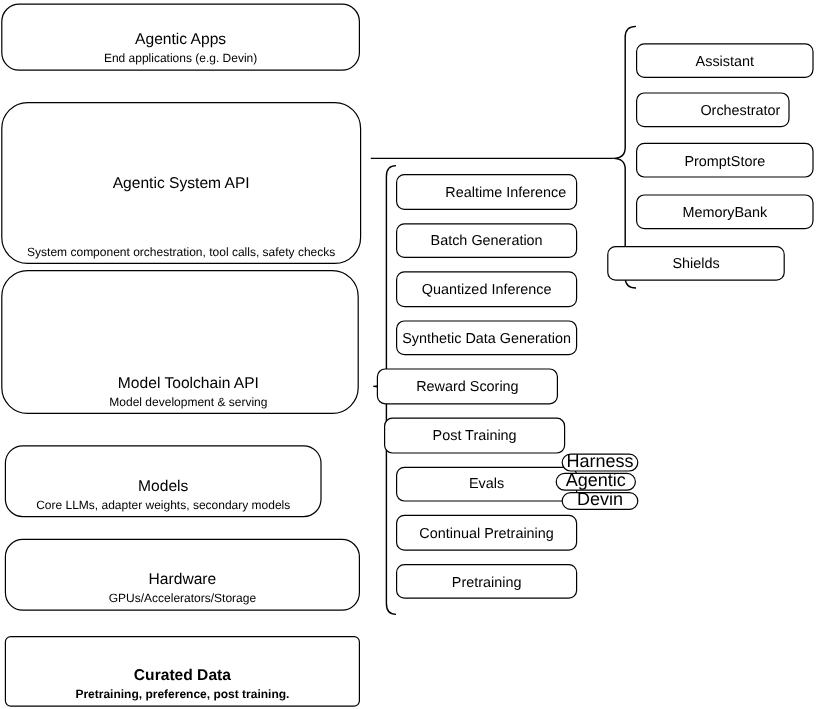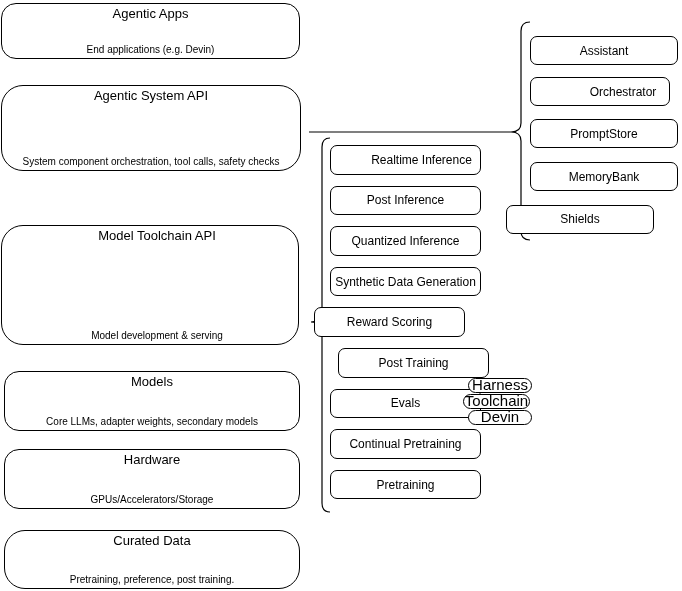--- a/index.html
+++ b/index.html
@@ -23,21 +23,21 @@
     pointer-events: none;
   }
   .node {
     position: absolute;
     box-sizing: border-box;
     border: 1px solid #000000;
     background: #ffffff;
     display: flex;
     flex-direction: column;
     align-items: center;
-    justify-content: space-between;
+    justify-content: flex-end;
     text-align: center;
     padding: 2px 6px;
   }
   .node .title {
     font-size: 13px;
     line-height: 16px;
     white-space: nowrap;
   }
   .node .subtitle {
     font-size: 10px;
@@ -87,64 +87,64 @@
     <path d="M 330 138 Q 322 138 322 147 L 322 313 Q 322 322 311 322 Q 322 322 322 331 L 322 503 Q 322 512 330 512" fill="none" stroke="#000" stroke-width="1.2"></path>
 
     <path d="M 530 22 Q 521 22 521 31 L 521 123 Q 521 132 511 132 Q 521 132 521 141 L 521 231 Q 521 240 530 240" fill="none" stroke="#000" stroke-width="1.2"></path>
   </svg>
 
   <div class="node" style="left:1px; top:3px; width:299px; height:56px; border-radius:15px;">
     <div class="title">Agentic Apps</div>
     <div class="subtitle">End applications (e.g. Devin)</div>
   </div>
 
-  <div class="node" style="left:1px; top:85px; width:300px; height:86px; border-radius:22px;">
+  <div class="node" style="left:1px; top:85px; width:300px; height:135px; border-radius:22px;gap:41px;">
     <div class="title">Agentic System API</div>
     <div class="subtitle">System component orchestration, tool calls, safety checks</div>
   </div>
 
   <div class="node" style="left:1px; top:225px; width:298px; height:120px; border-radius:22px;padding-left:20px;">
     <div class="title">Model Toolchain API</div>
     <div class="subtitle">Model development &amp; serving</div>
   </div>
 
-  <div class="node" style="left:4px; top:371px; width:296px; height:60px; border-radius:15px;">
+  <div class="node" style="left:4px; top:371px; width:264px; height:60px; border-radius:15px;">
     <div class="title">Models</div>
     <div class="subtitle">Core LLMs, adapter weights, secondary models</div>
   </div>
 
   <div class="node" style="left:4px; top:449px; width:296px; height:60px; border-radius:15px;">
     <div class="title">Hardware</div>
     <div class="subtitle">GPUs/Accelerators/Storage</div>
   </div>
 
-  <div class="node" style="left:4px; top:530px; width:296px; height:59px; border-radius:21px;">
+  <div class="node" style="left:4px; top:530px; width:296px; height:59px; border-radius:5px;font-weight:bold;">
     <div class="title">Curated Data</div>
     <div class="subtitle">Pretraining, preference, post training.</div>
   </div>
 
   <div id="toolchain-list">
       <div class="chip" style="left: 330px; top: 145px; width: 151px; height: 29.5px; padding-left: 32px;">Realtime Inference</div>
-      <div class="chip" style="left: 330px; top: 185.6px; width: 151px; height: 29.5px;">Post Inference</div>
+      <div class="chip" style="left: 330px; top: 185.6px; width: 151px; height: 29.5px;">Batch Generation</div>
       <div class="chip" style="left: 330px; top: 226.2px; width: 151px; height: 29.5px;">Quantized Inference</div>
       <div class="chip" style="left: 330px; top: 266.8px; width: 151px; height: 29.5px;">Synthetic Data Generation</div>
       <div class="chip" style="left: 314px; top: 307.4px; width: 151px; height: 29.5px;">Reward Scoring</div>
-      <div class="chip" style="left: 338px; top: 348px; width: 151px; height: 29.5px;">Post Training</div>
+      <div class="chip" style="left: 320px; top: 348px; width: 151px; height: 29.5px;">Post Training</div>
       <div class="chip" style="left: 330px; top: 388.6px; width: 151px; height: 29.5px;">Evals</div>
       <div class="chip" style="left: 330px; top: 429.2px; width: 151px; height: 29.5px;">Continual Pretraining</div>
       <div class="chip" style="left: 330px; top: 469.8px; width: 151px; height: 29.5px;">Pretraining</div>
     </div>
 
   <div id="eval-tags">
       <div class="pill" style="left: 468px; top: 377.5px; width: 64px; height: 15.5px;">Harness</div>
-      <div class="pill" style="left: 463px; top: 393.5px; width: 67px; height: 15.5px;">Toolchain</div>
+      <div class="pill" style="left: 463px; top: 393.5px; width: 67px; height: 15.5px;">Agentic</div>
       <div class="pill" style="left: 468px; top: 409.5px; width: 64px; height: 15.5px;">Devin</div>
     </div>
 
   <div id="components-list">
       <div class="chip" style="left: 530px; top: 36px; width: 148px; height: 29px;">Assistant</div>
-      <div class="chip" style="left: 530px; top: 77px; width: 140px; height: 29px; padding-left: 46px;">Orchestrator</div>
+      <div class="chip" style="left: 530px; top: 77px; width: 128px; height: 29px; padding-left: 46px;">Orchestrator</div>
       <div class="chip" style="left: 530px; top: 119px; width: 148px; height: 29px;">PromptStore</div>
       <div class="chip" style="left: 530px; top: 162px; width: 148px; height: 29px;">MemoryBank</div>
       <div class="chip" style="left: 506px; top: 204.5px; width: 148px; height: 29px;">Shields</div>
     </div>
 
 </div>
 
 </body></html>

